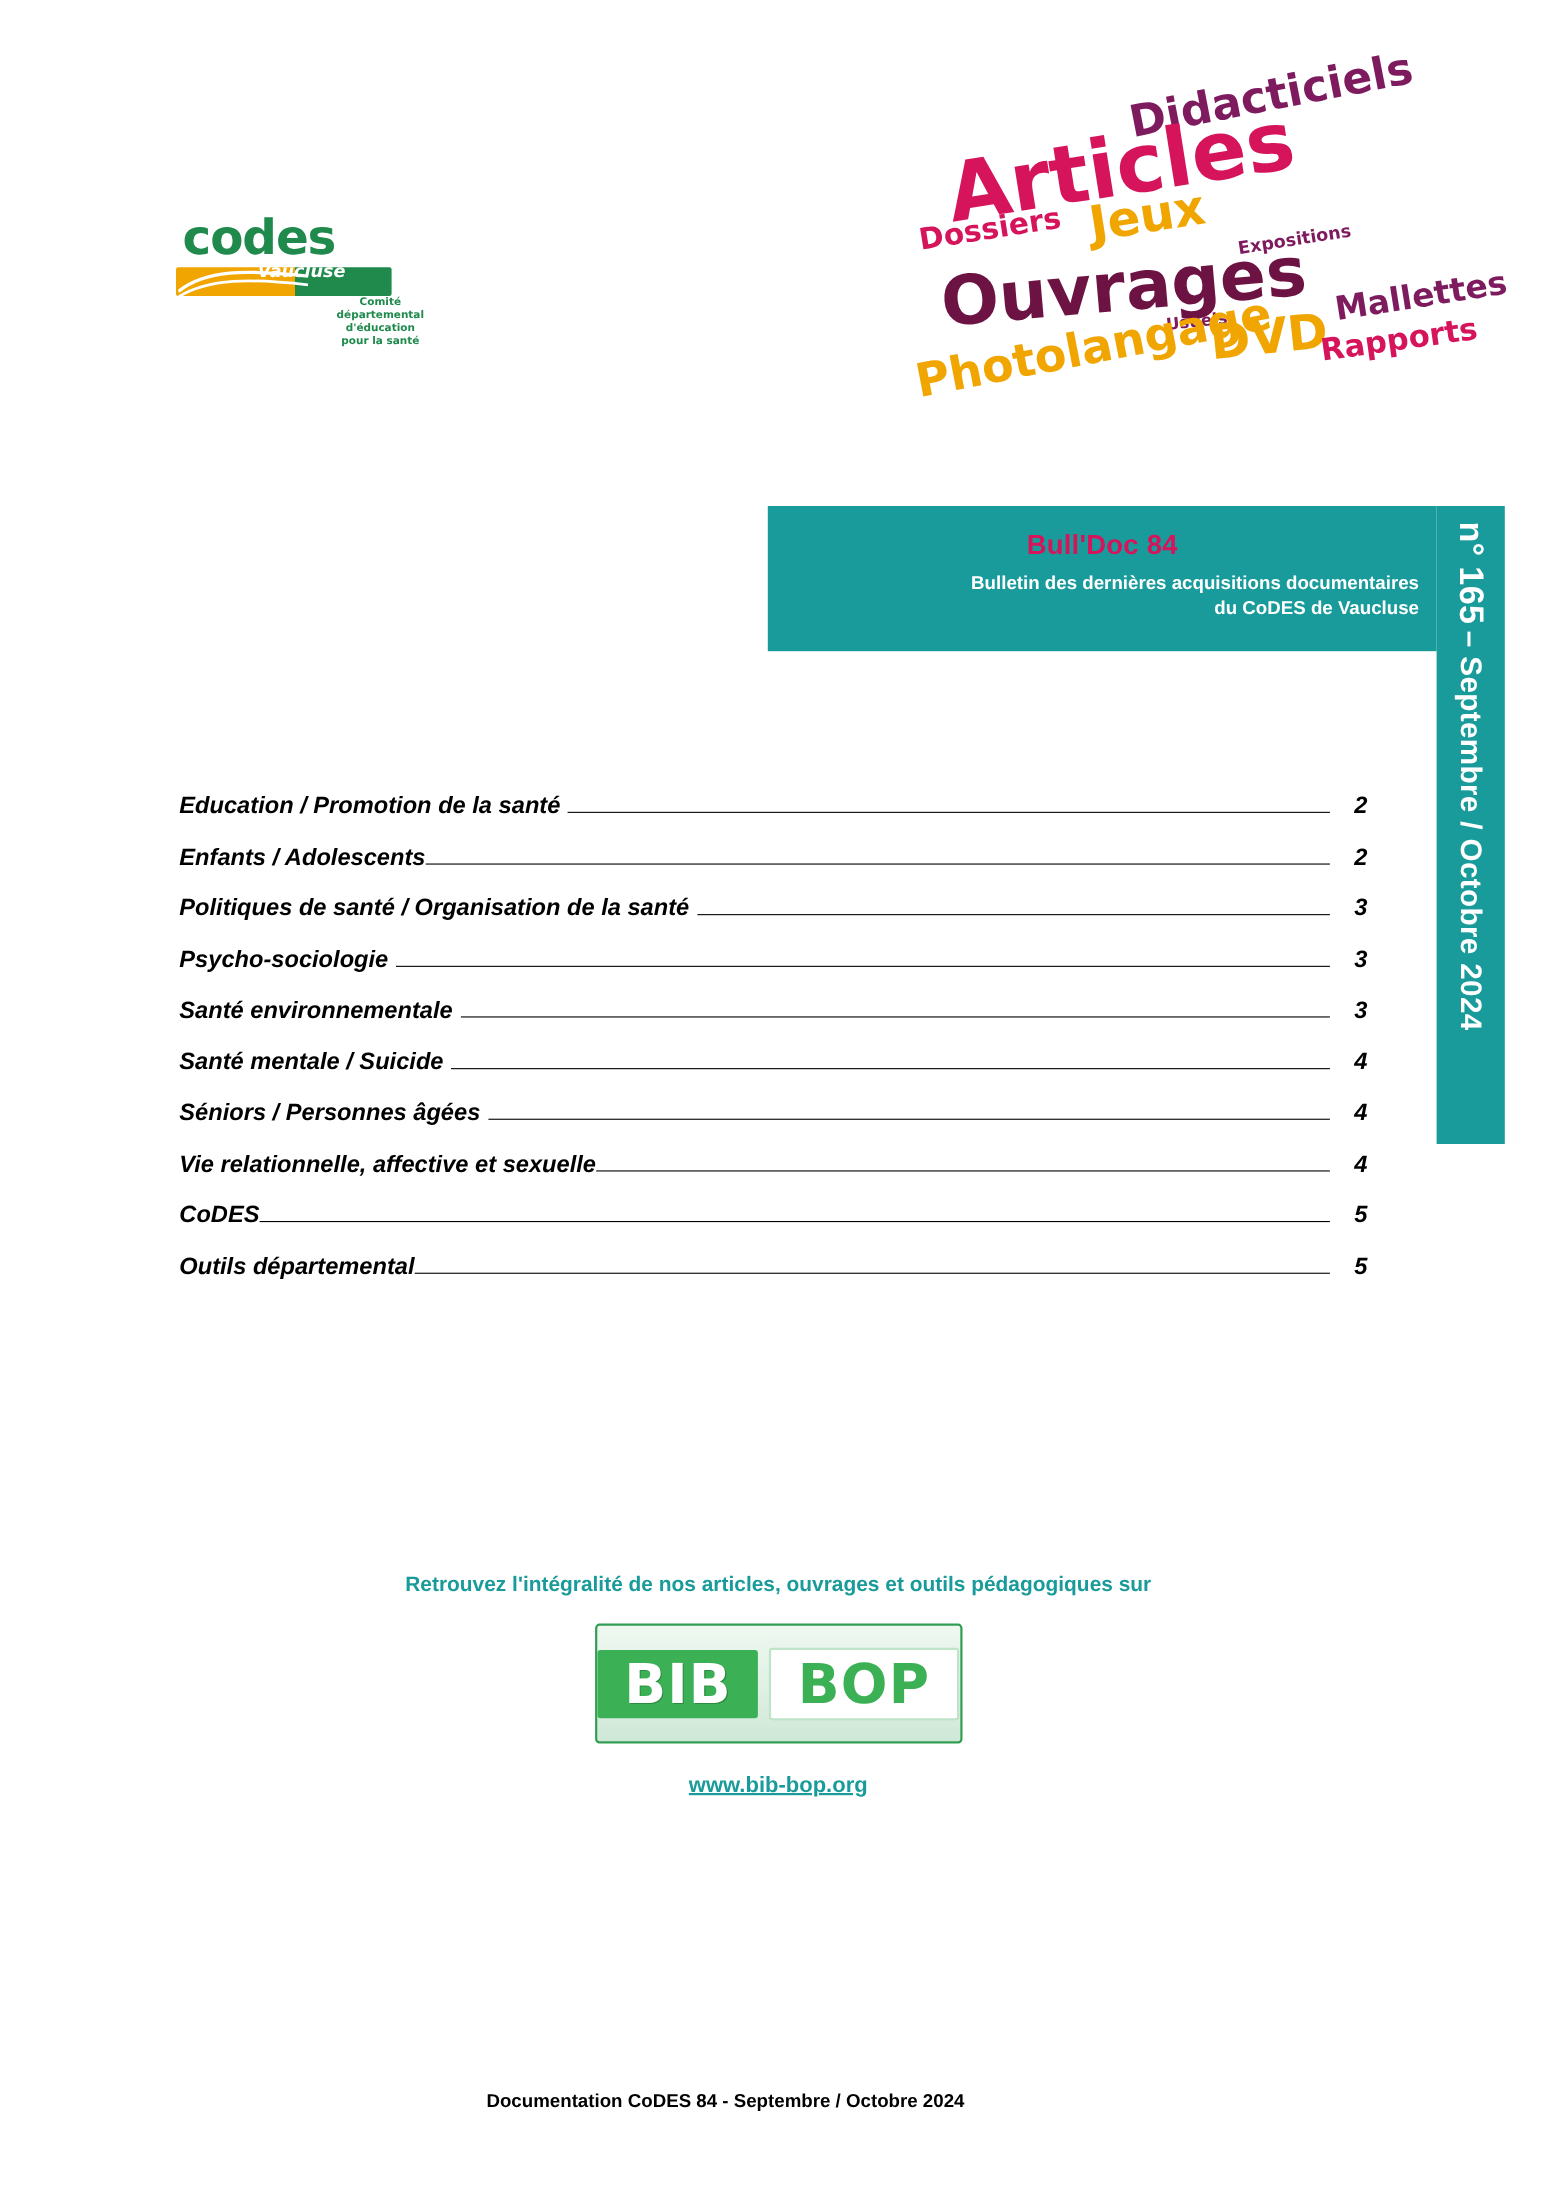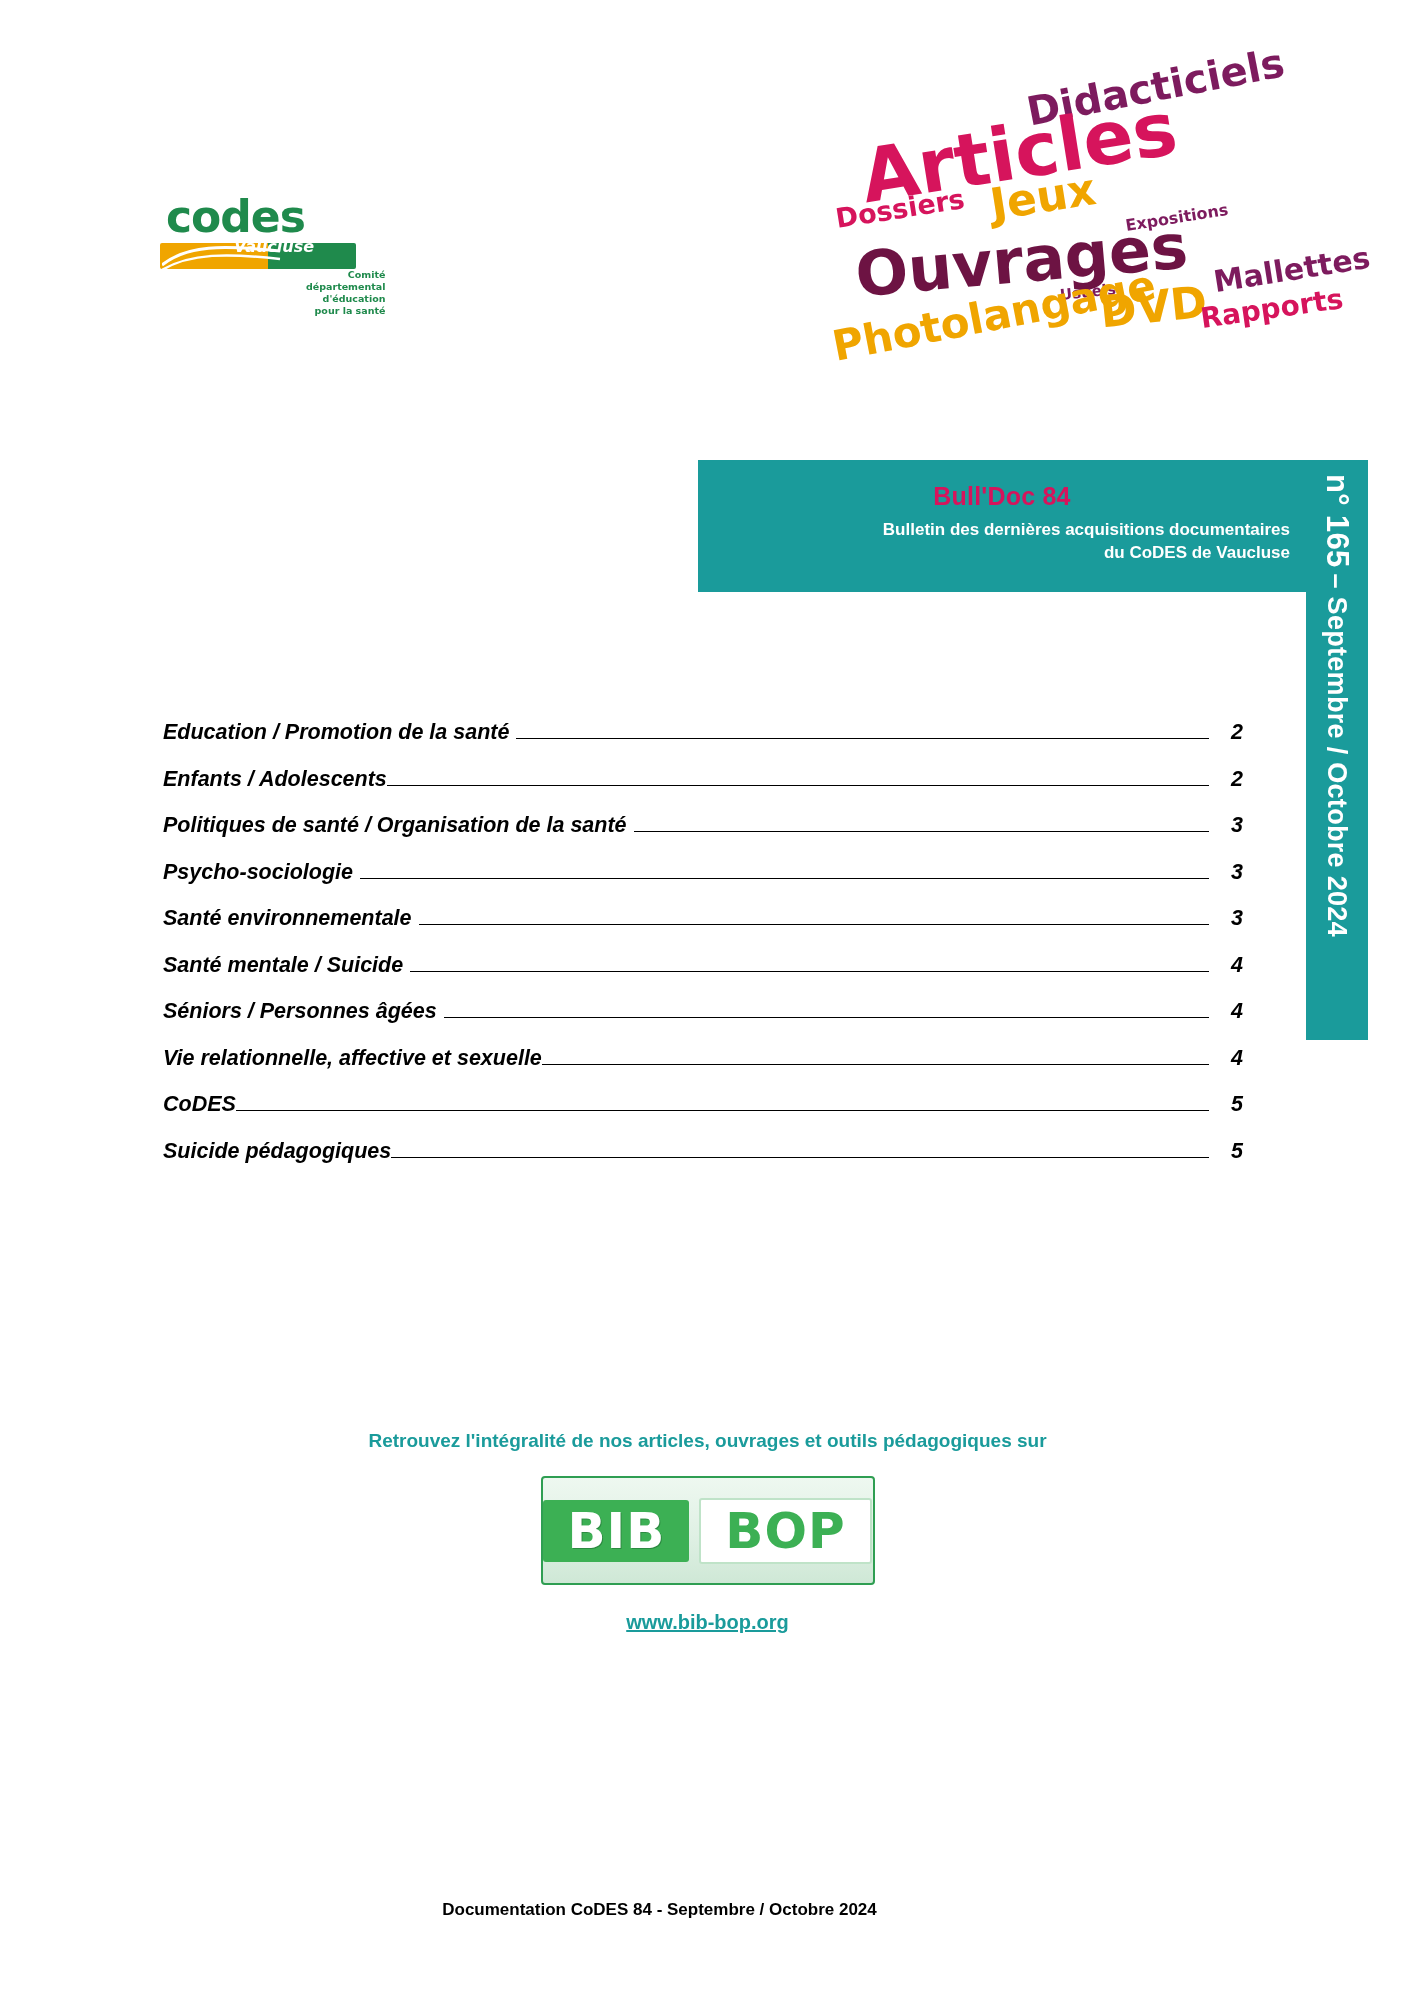--- a/index.html
+++ b/index.html
@@ -70,21 +70,21 @@
   }
   .codes-sub {
     position: absolute;
     left: 110px;
     top: 74px;
     font-family: "DejaVu Sans", sans-serif;
     font-weight: bold;
     font-size: 9.5px;
     color: #1f8a4c;
     line-height: 1.25;
-    text-align: right;
+    text-align: center;
     margin-left: 36px;
   }
 
   
   .wordcloud {
     position: absolute;
     left: 835px;
     top: 55px;
     width: 470px;
     height: 280px;
@@ -364,21 +364,21 @@
       <span class="toc-page">4</span>
     </div>
 
     <div class="toc-row">
       <span class="toc-label">CoDES</span>
       <span class="toc-dots"></span>
       <span class="toc-page">5</span>
     </div>
 
     <div class="toc-row">
-      <span class="toc-label">Suicide pédagogiques</span>
+      <span class="toc-label">Outils départemental</span>
       <span class="toc-dots"></span>
       <span class="toc-page">5</span>
     </div>
 
   </div>
 
   <div class="bibbop-wrap">
     <div class="bibbop-lead">Retrouvez l'intégralité de nos articles, ouvrages et outils pédagogiques sur</div>
     <div class="bibbop-logo">
       <div class="bibbop-inner">

